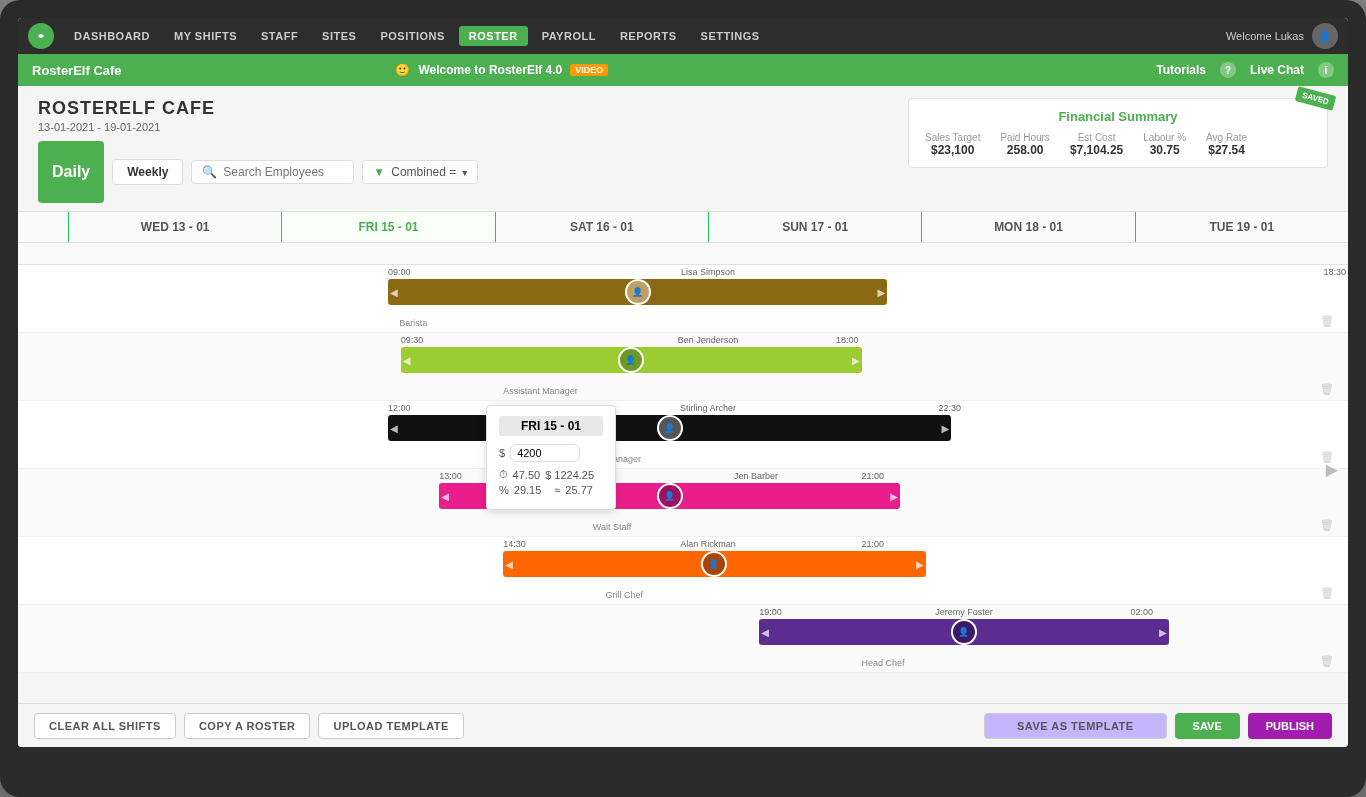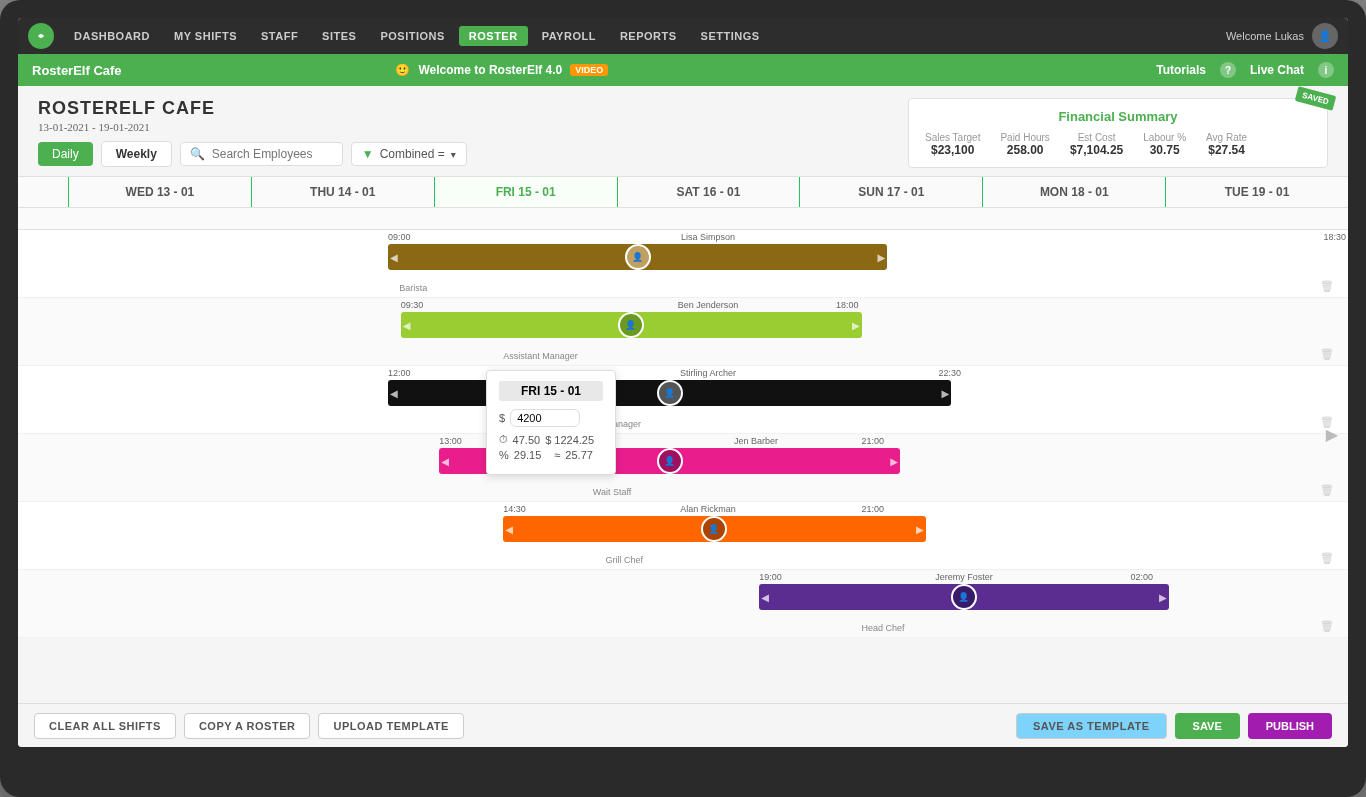--- a/index.html
+++ b/index.html
@@ -130,36 +130,35 @@
     .roster-title {
       font-size: 18px;
       font-weight: 700;
       color: #333;
       letter-spacing: 1px;
     }
     .roster-date-range {
       font-size: 11px;
       color: #666;
       margin-top: 2px;
-      font-family: Liberation Serif, serif;
     }
     .roster-controls {
       display: flex;
       align-items: center;
       gap: 8px;
       margin-top: 8px;
     }
     .btn-daily {
       background: #4caf50;
       color: white;
       border: none;
-      padding: 5px 14px;
-      border-radius: 4px;
-      font-size: 12px;
-      font-weight: 400;
+      padding: 22px 14px;
+      border-radius: 4px;
+      font-size: 16px;
+      font-weight: 700;
       cursor: pointer;
     }
     .btn-weekly {
       background: white;
       color: #333;
       border: 1px solid #ddd;
       padding: 5px 14px;
       border-radius: 4px;
       font-size: 12px;
       font-weight: 600;
@@ -339,24 +338,24 @@
       cursor: pointer;
       text-transform: uppercase;
       letter-spacing: 0.5px;
     }
     .footer-btn-right {
       margin-left: auto;
       display: flex;
       gap: 8px;
     }
     .btn-save-template {
-      background: #7dd3fc;
+      background: #c4b5fd;
       border: 1px solid #ccc;
       border-radius: 4px;
-      padding: 6px 16px;
+      padding: 6px 32px;
       font-size: 11px;
       font-weight: 600;
       color: #555;
       cursor: pointer;
       text-transform: uppercase;
       letter-spacing: 0.5px;
     }
     .btn-save {
       background: #4caf50;
       border: none;
@@ -483,21 +482,20 @@
             </div>
           </div>
         </div>
       </div>
 
       <div class="calendar-area">
 
         <div class="days-row">
           <div style="width:50px;min-width:50px;"></div>
           <div class="day-col-header">WED 13 - 01</div>
-          <div class="day-col-header">THU 14 - 01</div>
           <div class="day-col-header active">FRI 15 - 01</div>
           <div class="day-col-header">SAT 16 - 01</div>
           <div class="day-col-header">SUN 17 - 01</div>
           <div class="day-col-header">MON 18 - 01</div>
           <div class="day-col-header">TUE 19 - 01</div>
         </div>
 
         <div style="display:flex;background:#fafafa;border-bottom:1px solid #e0e0e0;height:22px;align-items:center;position:relative;overflow:hidden;">
           <div style="width:50px;min-width:50px;"></div>
           <div style="flex:1;position:relative;overflow:hidden;">

